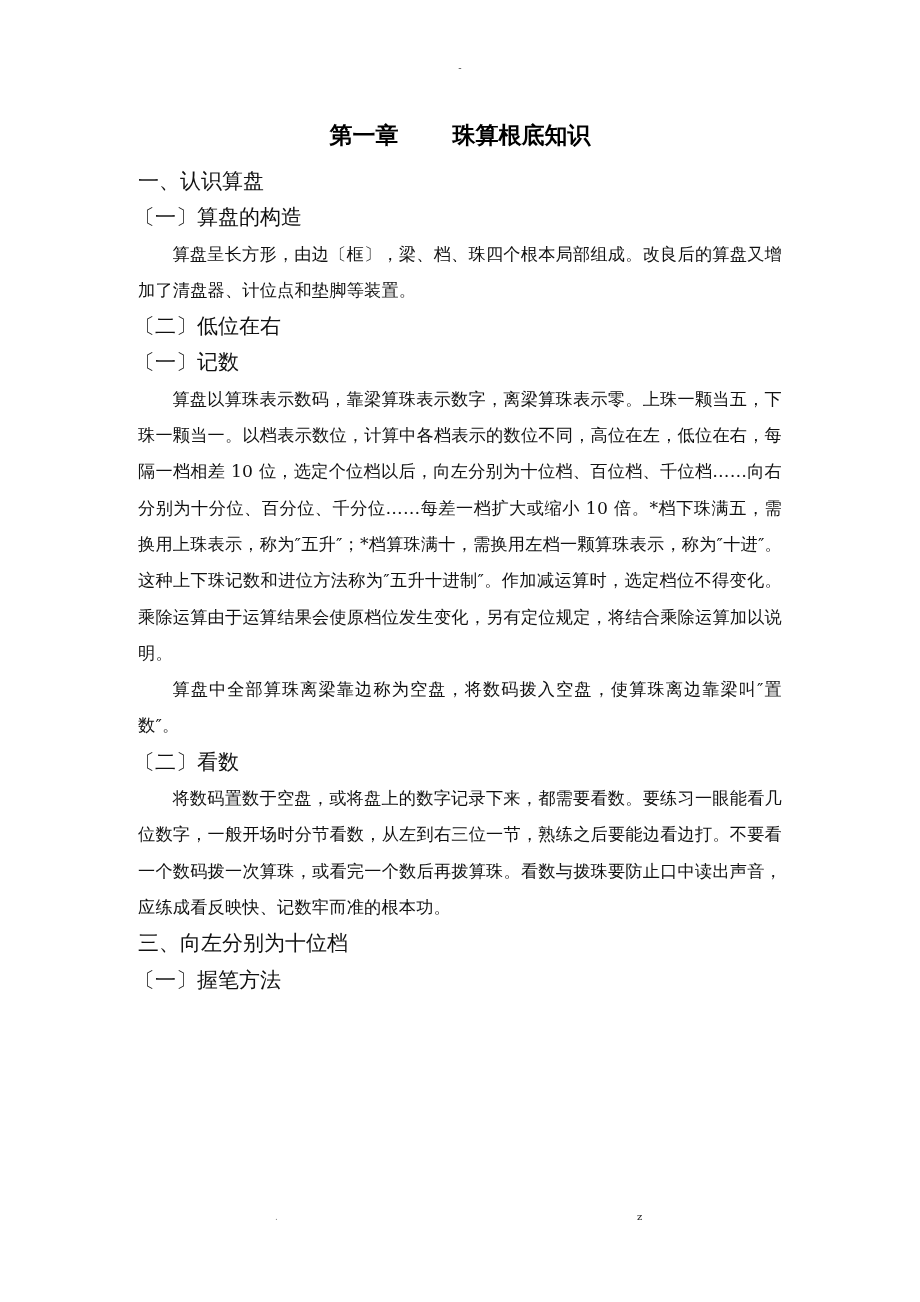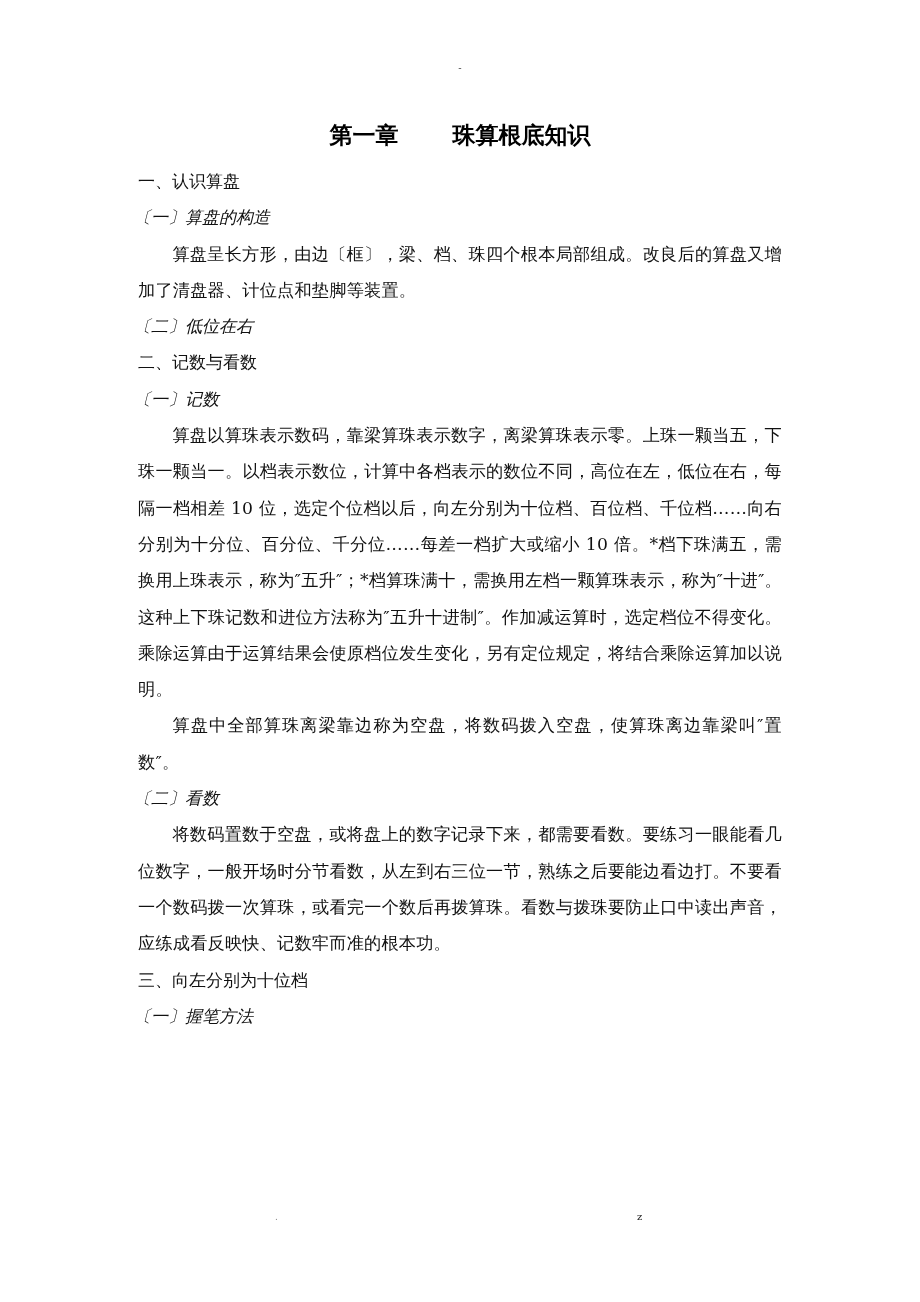--- a/index.html
+++ b/index.html
@@ -50,26 +50,25 @@
       left: 138px;
       top: 163px;
       width: 644px;
       font-size: 17.2px;
       line-height: 36.3px;
       text-align: justify;
     }
     .h1, .h2 {
       margin: 0;
       font-weight: normal;
-      font-size: 17px;
+      font-size: 21px;
       line-height: 36.3px;
     }
     .h2 {
       margin-left: -4px;
-      font-style: italic;
     }
     .para {
       margin: 0;
       text-indent: 2em;
       text-align: justify;
       text-align-last: left;
       letter-spacing: 0.2px;
     }
     .footer-left {
       position: absolute;
@@ -94,21 +93,20 @@
 
   <div class="title">第一章　　 珠算根底知识</div>
 
   <div class="body-text">
 
     <p class="h1">一、认识算盘</p>
     <p class="h2">〔一〕算盘的构造</p>
     <p class="para">算盘呈长方形，由边〔框〕，梁、档、珠四个根本局部组成。改良后的算盘又增加了清盘器、计位点和垫脚等装置。</p>
     <p class="h2">〔二〕低位在右</p>
 
-    <p class="h1">二、记数与看数</p>
     <p class="h2">〔一〕记数</p>
     <p class="para">算盘以算珠表示数码，靠梁算珠表示数字，离梁算珠表示零。上珠一颗当五，下珠一颗当一。以档表示数位，计算中各档表示的数位不同，高位在左，低位在右，每隔一档相差 10 位，选定个位档以后，向左分别为十位档、百位档、千位档……向右分别为十分位、百分位、千分位……每差一档扩大或缩小 10 倍。*档下珠满五，需换用上珠表示，称为″五升″；*档算珠满十，需换用左档一颗算珠表示，称为″十进″。这种上下珠记数和进位方法称为″五升十进制″。作加减运算时，选定档位不得变化。乘除运算由于运算结果会使原档位发生变化，另有定位规定，将结合乘除运算加以说明。</p>
     <p class="para">算盘中全部算珠离梁靠边称为空盘，将数码拨入空盘，使算珠离边靠梁叫″置数″。</p>
     <p class="h2">〔二〕看数</p>
     <p class="para">将数码置数于空盘，或将盘上的数字记录下来，都需要看数。要练习一眼能看几位数字，一般开场时分节看数，从左到右三位一节，熟练之后要能边看边打。不要看一个数码拨一次算珠，或看完一个数后再拨算珠。看数与拨珠要防止口中读出声音，应练成看反映快、记数牢而准的根本功。</p>
 
     <p class="h1">三、向左分别为十位档</p>
     <p class="h2">〔一〕握笔方法</p>
   </div>
 

